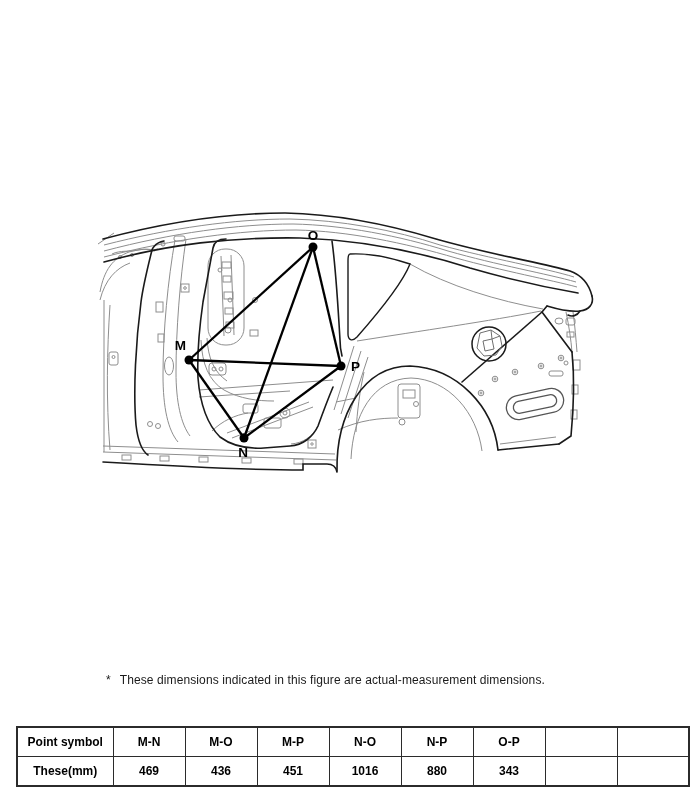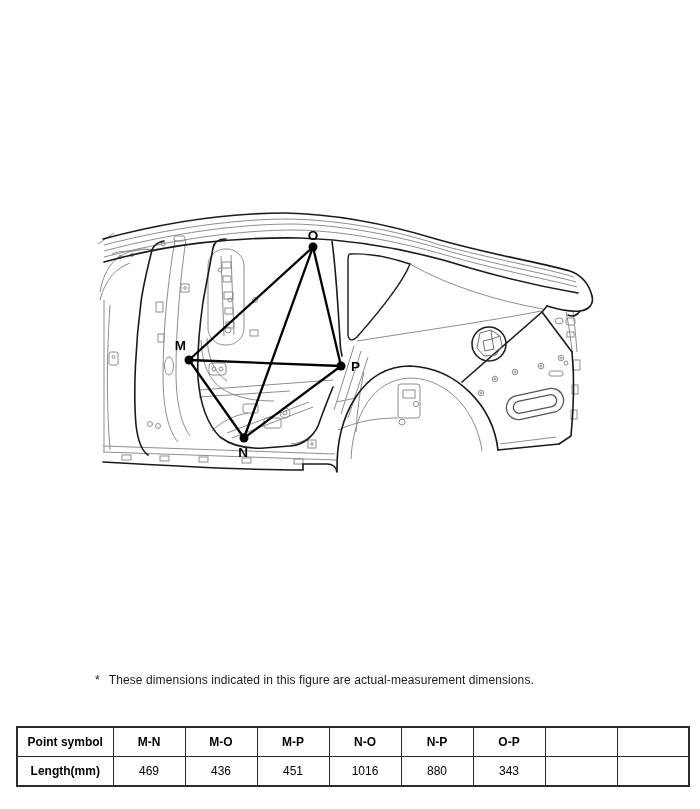--- a/index.html
+++ b/index.html
@@ -1,29 +1,29 @@
 <!DOCTYPE html>
 <html><head>
 <meta charset="utf-8">
 <style>
   html,body{margin:0;padding:0;background:#ffffff;}
   body{width:700px;height:809px;position:relative;overflow:hidden;
        font-family:"Liberation Sans",sans-serif;color:#000;}
   .stage{position:absolute;inset:0;}
   svg{position:absolute;left:0;top:0;}
-  .note{position:absolute;left:95px;top:673px;font-size:12px;color:#1a1a1a;
+  .note{position:absolute;left:106px;top:673px;font-size:12px;color:#1a1a1a;
         letter-spacing:0.1px;white-space:nowrap;}
   .note .marker{display:inline-block;margin-right:9px;}
   table.dims{position:absolute;left:16px;top:726px;border-collapse:collapse;
              table-layout:fixed;font-size:12px;}
   table.dims th,table.dims td{border:1px solid #2b2b2b;text-align:center;
              vertical-align:middle;height:28px;padding:0 8px;overflow:hidden;}
   table.dims{border:2px solid #2b2b2b;}
   table.dims th{font-weight:bold;}
-  table.dims td{font-weight:normal;margin-left:17px;}
+  table.dims td{font-weight:bold;margin-left:17px;}
   col.c0{width:96px;} col.cn{width:72px;}
 </style>
 </head>
 <body>
 
 <div class="stage">
 
 <svg width="700" height="700" viewBox="0 0 700 700">
 
   <g stroke="#8e8e8e" stroke-width="1" fill="none">
@@ -209,21 +209,21 @@
     <th>M-N</th>
     <th>M-O</th>
     <th>M-P</th>
     <th>N-O</th>
     <th>N-P</th>
     <th>O-P</th>
     <th></th>
     <th></th>
   </tr>
   <tr>
-    <th>Length(mm)</th>
+    <th>These(mm)</th>
     <td>469</td>
     <td>436</td>
     <td>451</td>
     <td>1016</td>
     <td>880</td>
     <td>343</td>
     <td></td>
     <td></td>
   </tr>
 </tbody>

